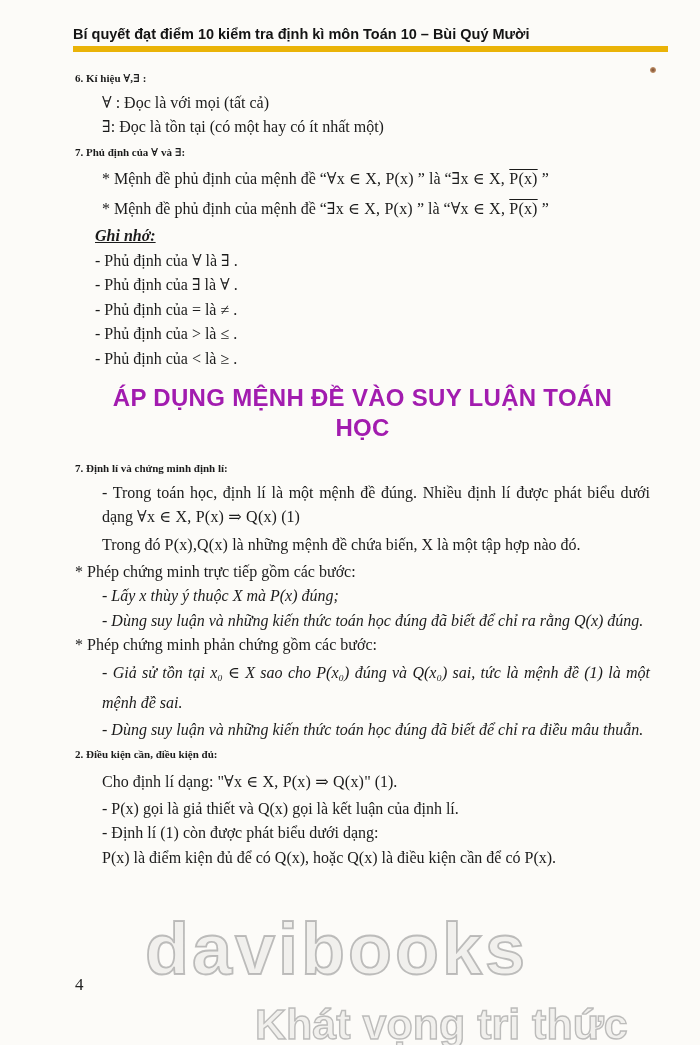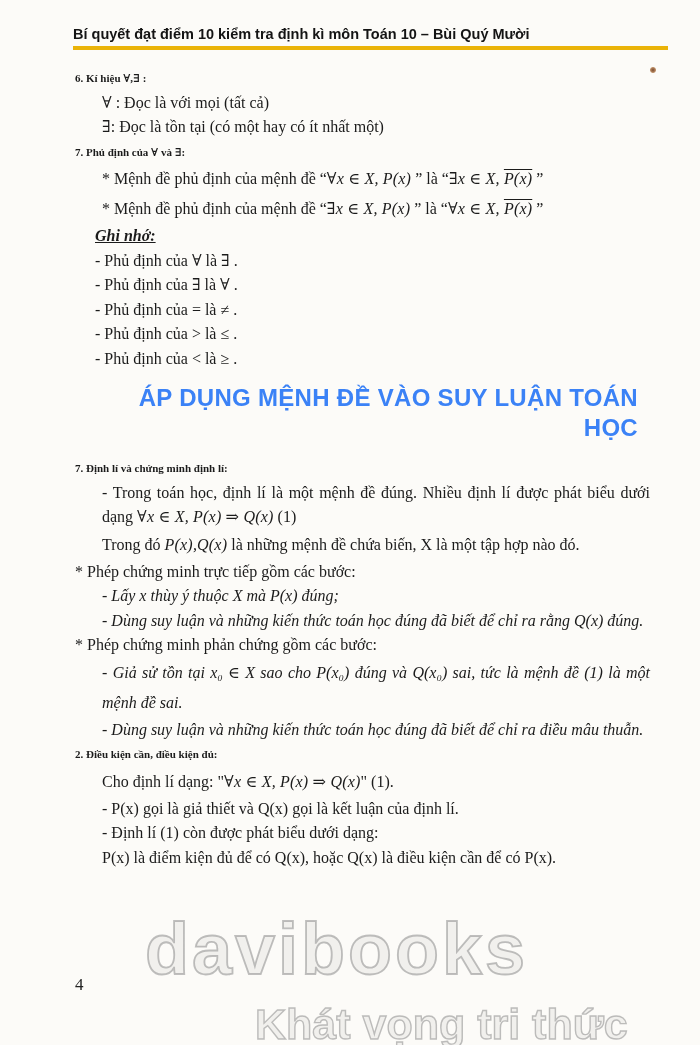--- a/index.html
+++ b/index.html
@@ -6,38 +6,38 @@
   .page {
     width:700px; height:1045px; position:relative; overflow:hidden;
     background:#fcfbf8;
     font-family:"Liberation Serif","DejaVu Serif",serif;
     color:#1b1b1b;
   }
   .header {
     position:absolute; left:73px; right:32px; top:26px;
     font-family:"Liberation Sans","DejaVu Sans",sans-serif;
     font-weight:bold; font-size:14.5px; color:#141414;
-    border-bottom:4px solid #eab308; padding-bottom:4px;
+    border-bottom:6px solid #eab308; padding-bottom:4px;
     white-space:nowrap;
   }
   .content {position:absolute; left:75px; right:50px; top:66px; font-size:16px;}
   .content p {margin:0; line-height:24.5px;}
   .h {font-weight:bold; font-size:11px;}
   .gh {font-weight:bold; font-style:italic; text-decoration:underline;}
   .frm {line-height:30px !important;}
-  .math {font-style:italic; letter-spacing:0.2px;margin-top:44px;}
+  .math {letter-spacing:0.2px;margin-top:44px;}
   .over {text-decoration:overline; text-decoration-thickness:1px;}
   .it {font-style:italic;}
   .just {text-align:justify;}
   .ind1 {padding-left:27px;}
   .ind2 {padding-left:20px;}
   .title {
     font-family:"Liberation Sans","DejaVu Sans",sans-serif;
     font-size:24px; font-weight:bold; font-style:normal;
-    text-align:right; letter-spacing:0.3px; color:#3b82f6;
+    text-align:center; letter-spacing:0.3px; color:#a21caf;
     margin:12px 12px 13px !important; line-height:30px !important;
   }
   .pagenum {position:absolute; left:75px; top:975px; font-size:17px; color:#222;}
   .wm {
     position:absolute; pointer-events:none;
     font-family:"Liberation Sans","DejaVu Sans",sans-serif; font-weight:bold;
     color:rgba(150,150,150,0.10);
     -webkit-text-stroke:1.8px rgba(140,140,140,0.55);
     white-space:nowrap; z-index:5;
   }

